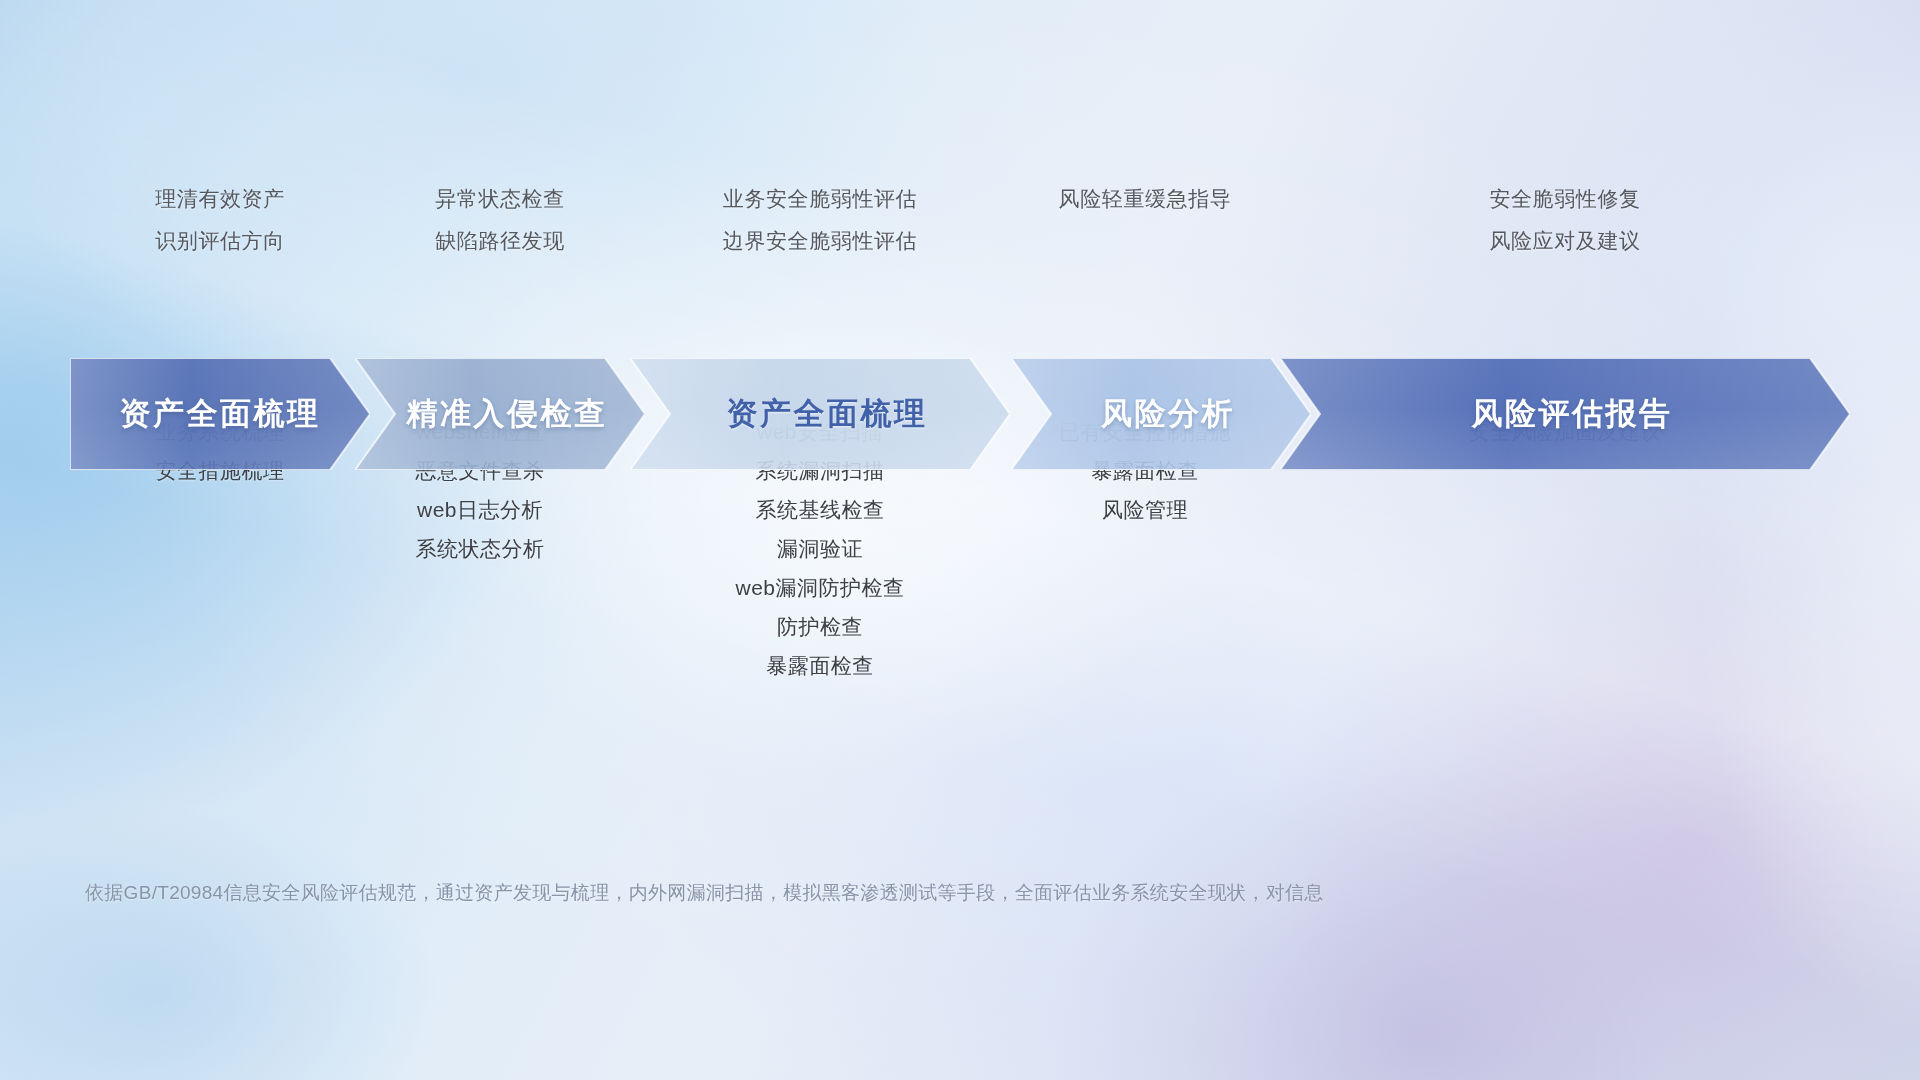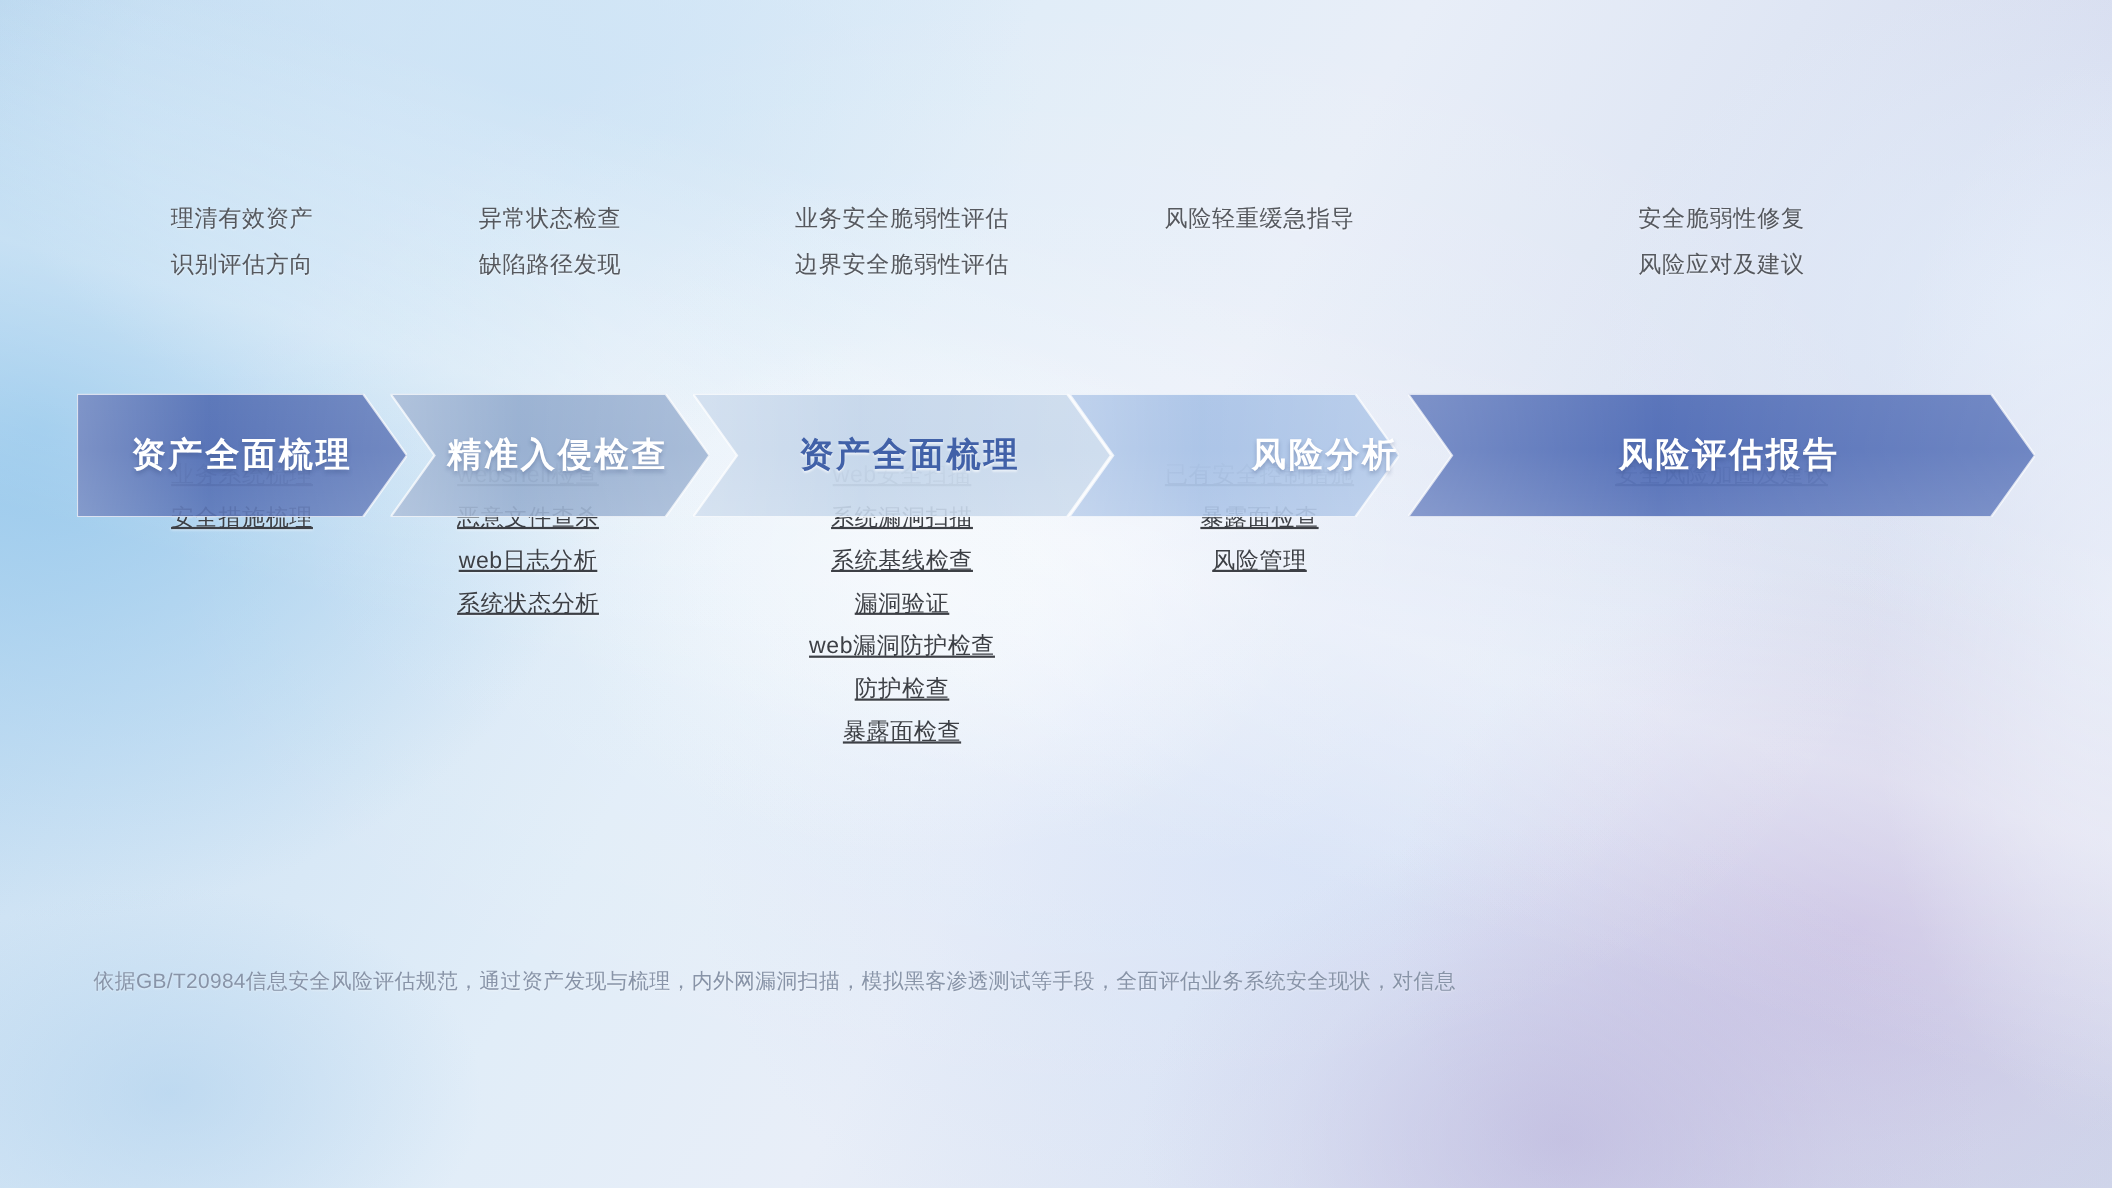--- a/index.html
+++ b/index.html
@@ -85,21 +85,21 @@
     white-space:nowrap;
   }
   .chev .shape{position:absolute;inset:0;z-index:1;}
   .chev .shape svg{display:block;width:100%;height:100%;}
 
   
   #bottom-row{top:412px;}
   .bot-col{gap:0px;padding-top:0;}
   .bot-item{
     font-size:21px;color:#3d4046;letter-spacing:.5px;line-height:39px;
-    white-space:nowrap;text-shadow:0 1px 2px rgba(255,255,255,.5);text-decoration:underline;
+    white-space:nowrap;text-shadow:0 1px 2px rgba(255,255,255,.5);
   }
 
   
   #caption{
     position:absolute;left:85px;top:876px;width:1250px;
     font-size:19px;line-height:34px;color:#8894a8;letter-spacing:.3px;
     text-shadow:0 1px 2px rgba(255,255,255,.45);
   }
   .cap-line{display:block;white-space:nowrap;}
 </style>
@@ -202,21 +202,21 @@
                 <stop offset="40%" stop-color="#ffffff" stop-opacity="0.06"></stop>
                 <stop offset="100%" stop-color="#ffffff" stop-opacity="0.20"></stop>
               </linearGradient>
             </defs>
             <polygon points="0,0 340,0 380,56 340,112 0,112 40,56" fill="url(#gA2)" stroke="rgba(255,255,255,0.72)" stroke-width="2"></polygon>
             <polygon points="0,0 340,0 380,56 340,112 0,112 40,56" fill="url(#gB2)"></polygon>
           </svg>
         </div>
         <span class="cap" style="color: rgb(65, 97, 168); text-shadow: rgba(255, 255, 255, 0.65) 0px 1px 2px; margin-left: 14px;">资产全面梳理</span>
       </div>
-      <div class="chev" style="left: 902px; width: 300px; z-index: 7; justify-content: flex-end;">
+      <div class="chev" style="left: 941px; width: 300px; z-index: 7;">
         <div class="shape">
           <svg viewBox="0 0 300 112" preserveAspectRatio="none">
             <defs>
               <linearGradient id="gA3" x1="0" y1="0" x2="0" y2="1">
                 <stop offset="0%" stop-color="#a7c1e6" stop-opacity="0.96"></stop>
                 <stop offset="45%" stop-color="#a7c1e6" stop-opacity="1"></stop>
                 <stop offset="100%" stop-color="#a7c1e6" stop-opacity="0.88"></stop>
               </linearGradient>
               <linearGradient id="gB3" x1="0" y1="0" x2="1" y2="0">
                 <stop offset="0%" stop-color="#ffffff" stop-opacity="0.26"></stop>

